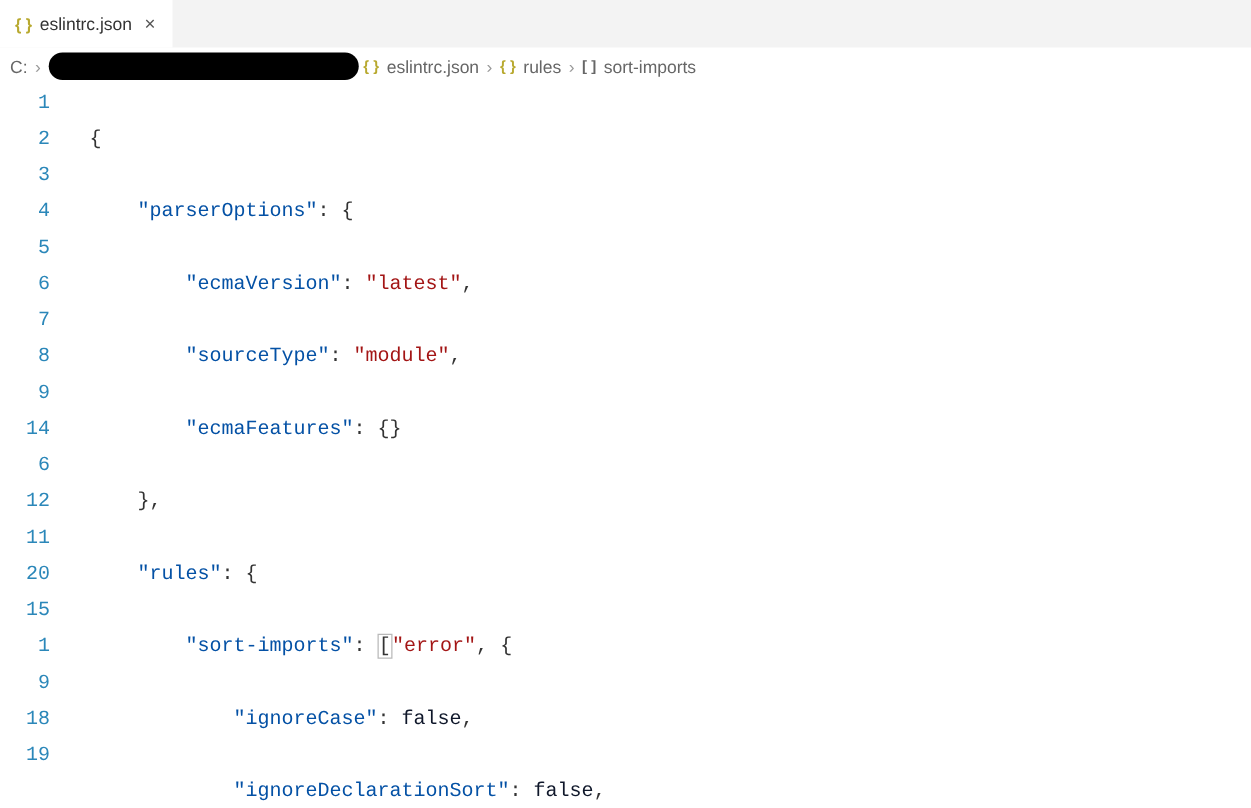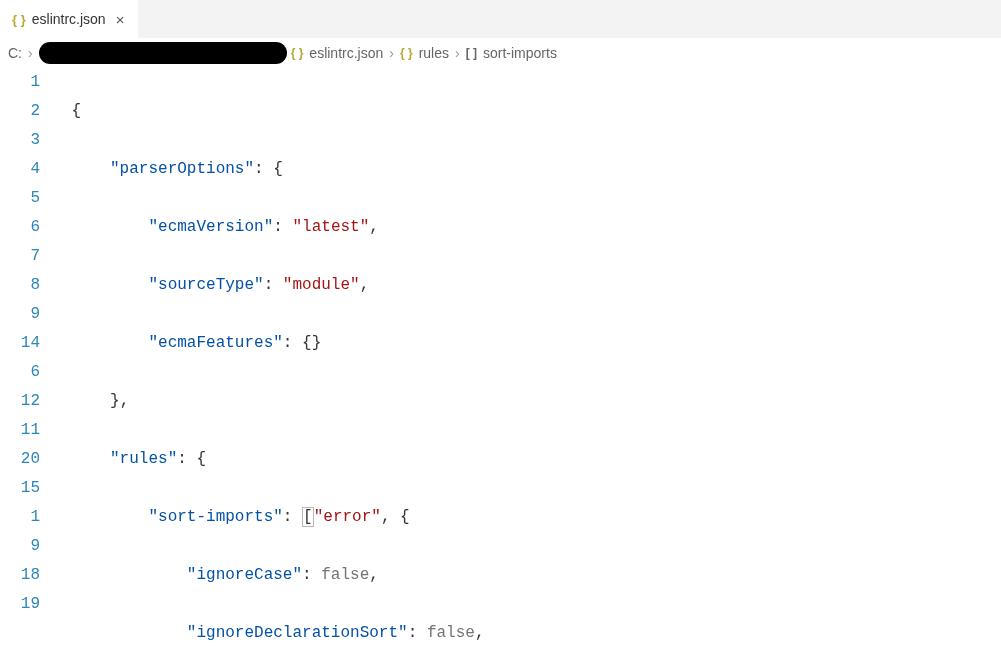--- a/index.html
+++ b/index.html
@@ -65,21 +65,21 @@
   .gutter .ln { height: 29px; }
   .code {
     white-space: pre;
     position: relative;
   }
   .code-line { height: 29px; position: relative; }
   .tok-punc { color: #333; }
   .tok-brace { color: #333; }
   .tok-prop { color: #0451a5; }
   .tok-str  { color: #a31515; }
-  .tok-kw   { color: #737373; }
+  .tok-kw   { color: #0f172a; }
   .bracket-hl {
     border: 1px solid #b9b9b9;
     padding: 0 0px;
   }
 </style>
 </head>
 <body>
 
 <div class="tab-bar">
   <div class="tab">

